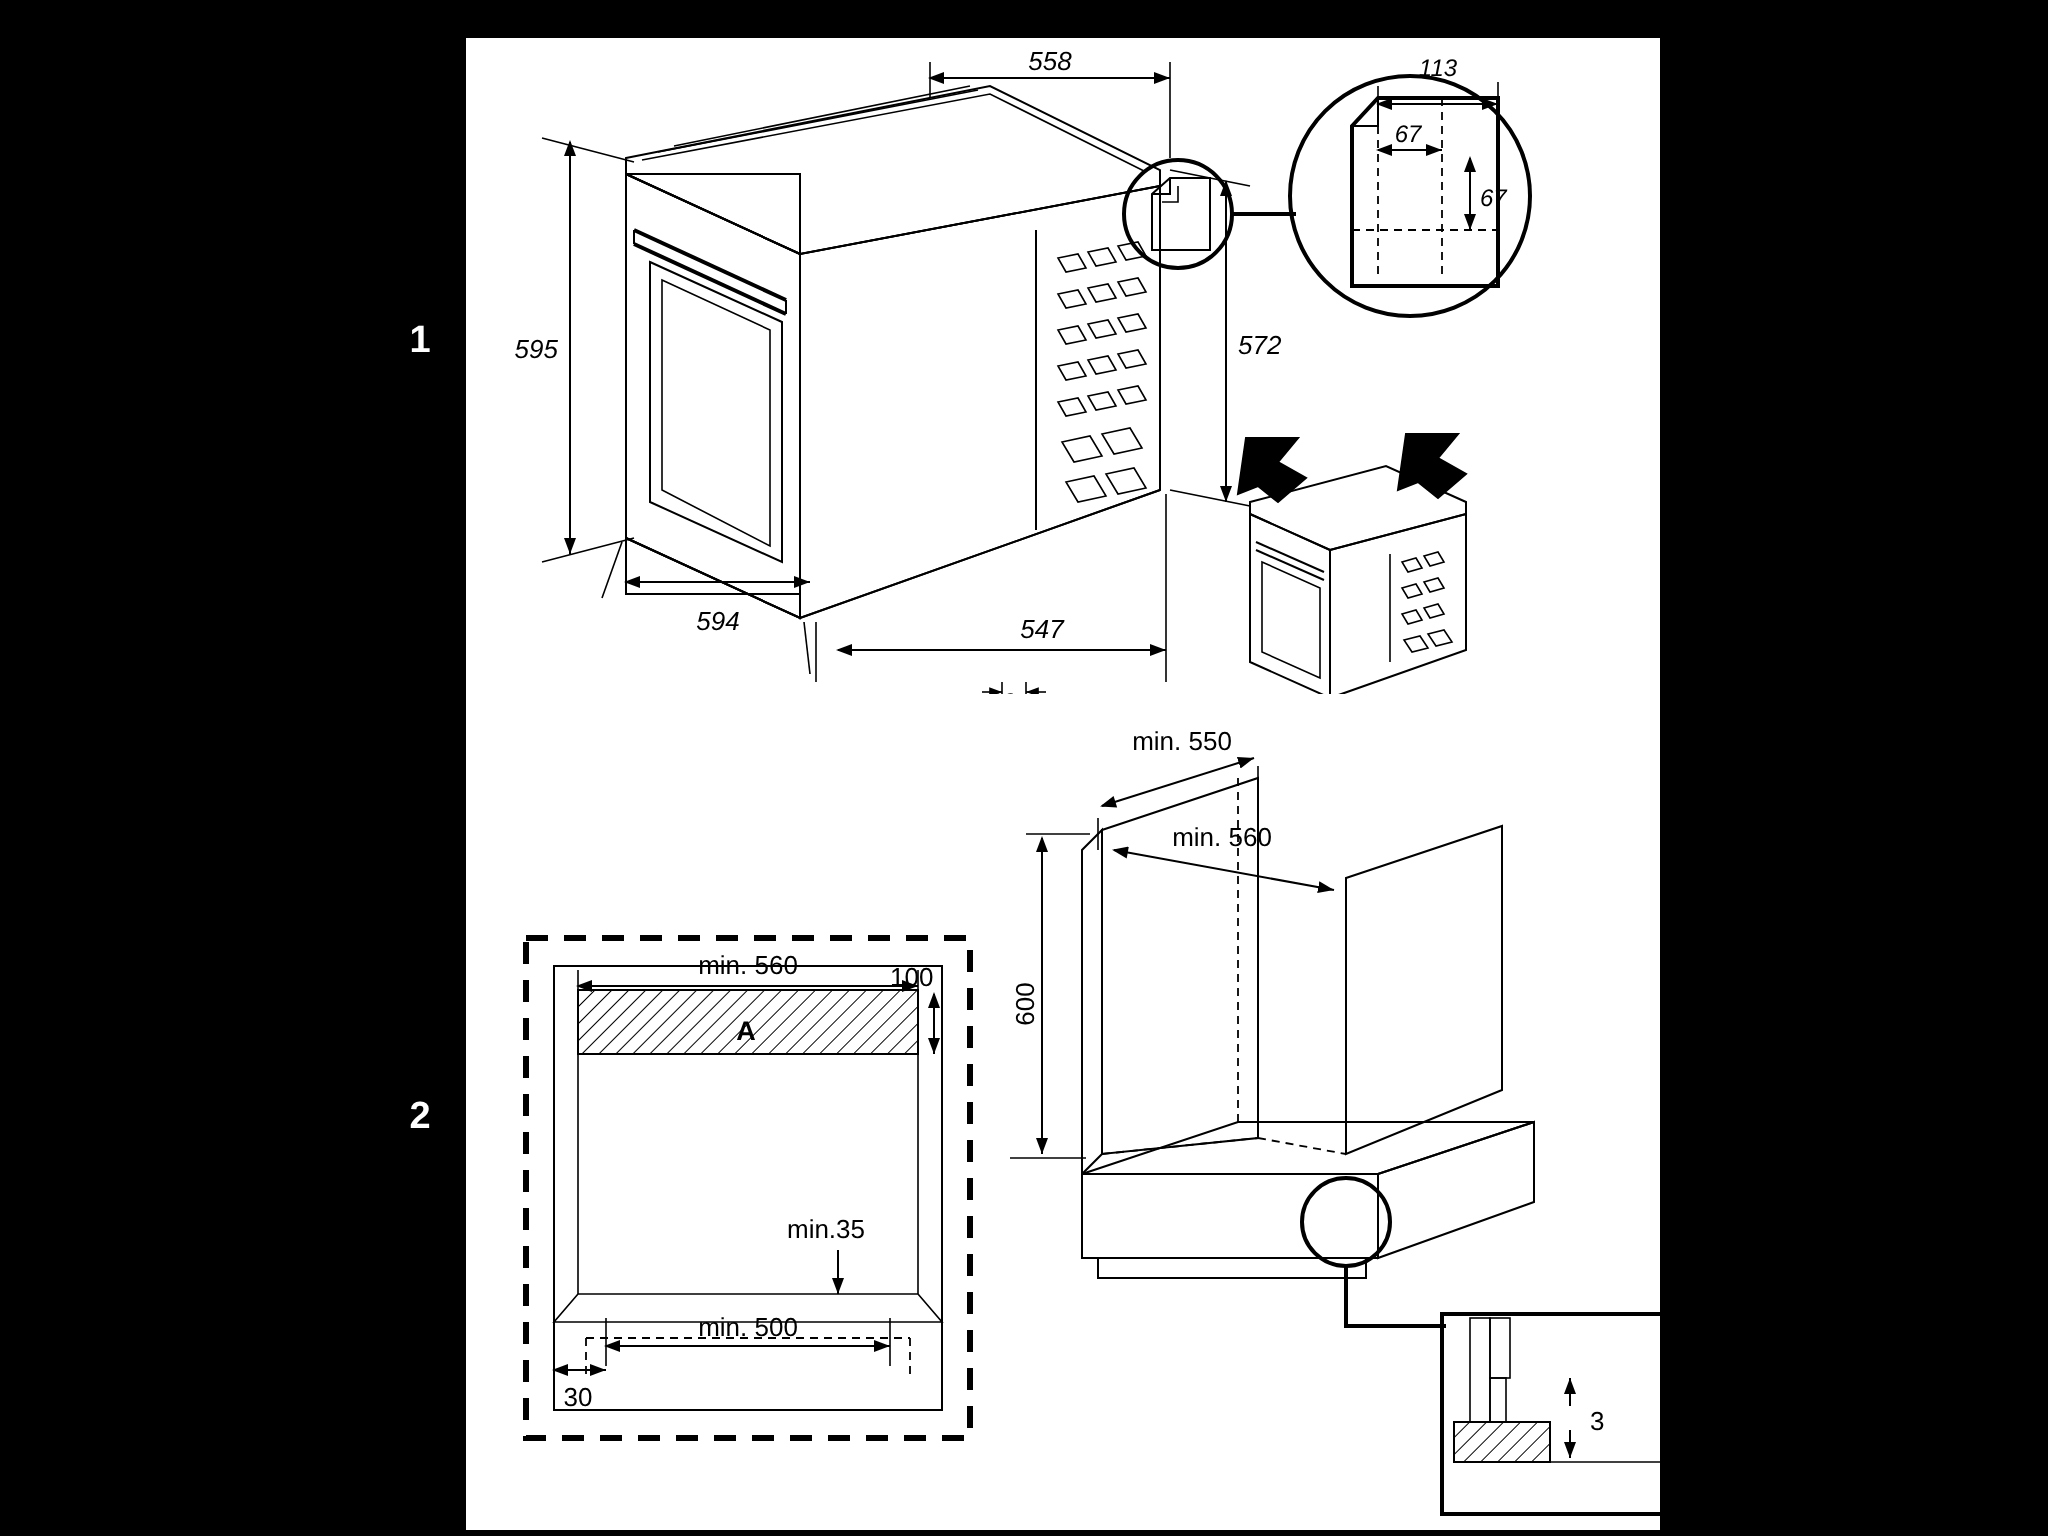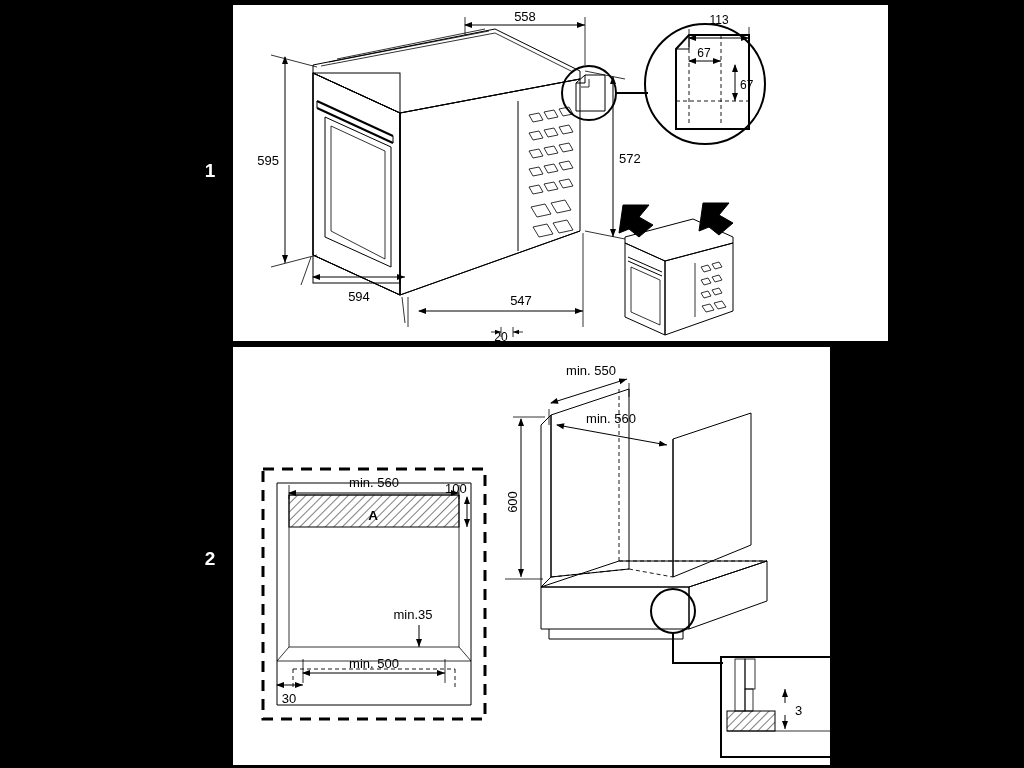--- a/index.html
+++ b/index.html
@@ -32,21 +32,21 @@
     font-size: 19px;
     font-weight: bold;
     font-family: "Liberation Sans", sans-serif;
     text-align: center;
     width: 40px;
   }
   .panel {
     position: absolute;
     background: #ffffff;
   }
-  #panel1 { left: 233px; top: 5px; width: 655px; height: 336px; }
+  #panel1 { left: 233px; top: 19px; width: 597px; height: 336px; font-style: italic; }
   #panel2 { left: 233px; top: 347px; width: 597px; height: 418px; }
 
   svg { display: block; }
   .lbl {
     font-family: "Liberation Sans", sans-serif;
     font-size: 13px;
     fill: #000000;
   }
   .lbl-sm {
     font-family: "Liberation Sans", sans-serif;

